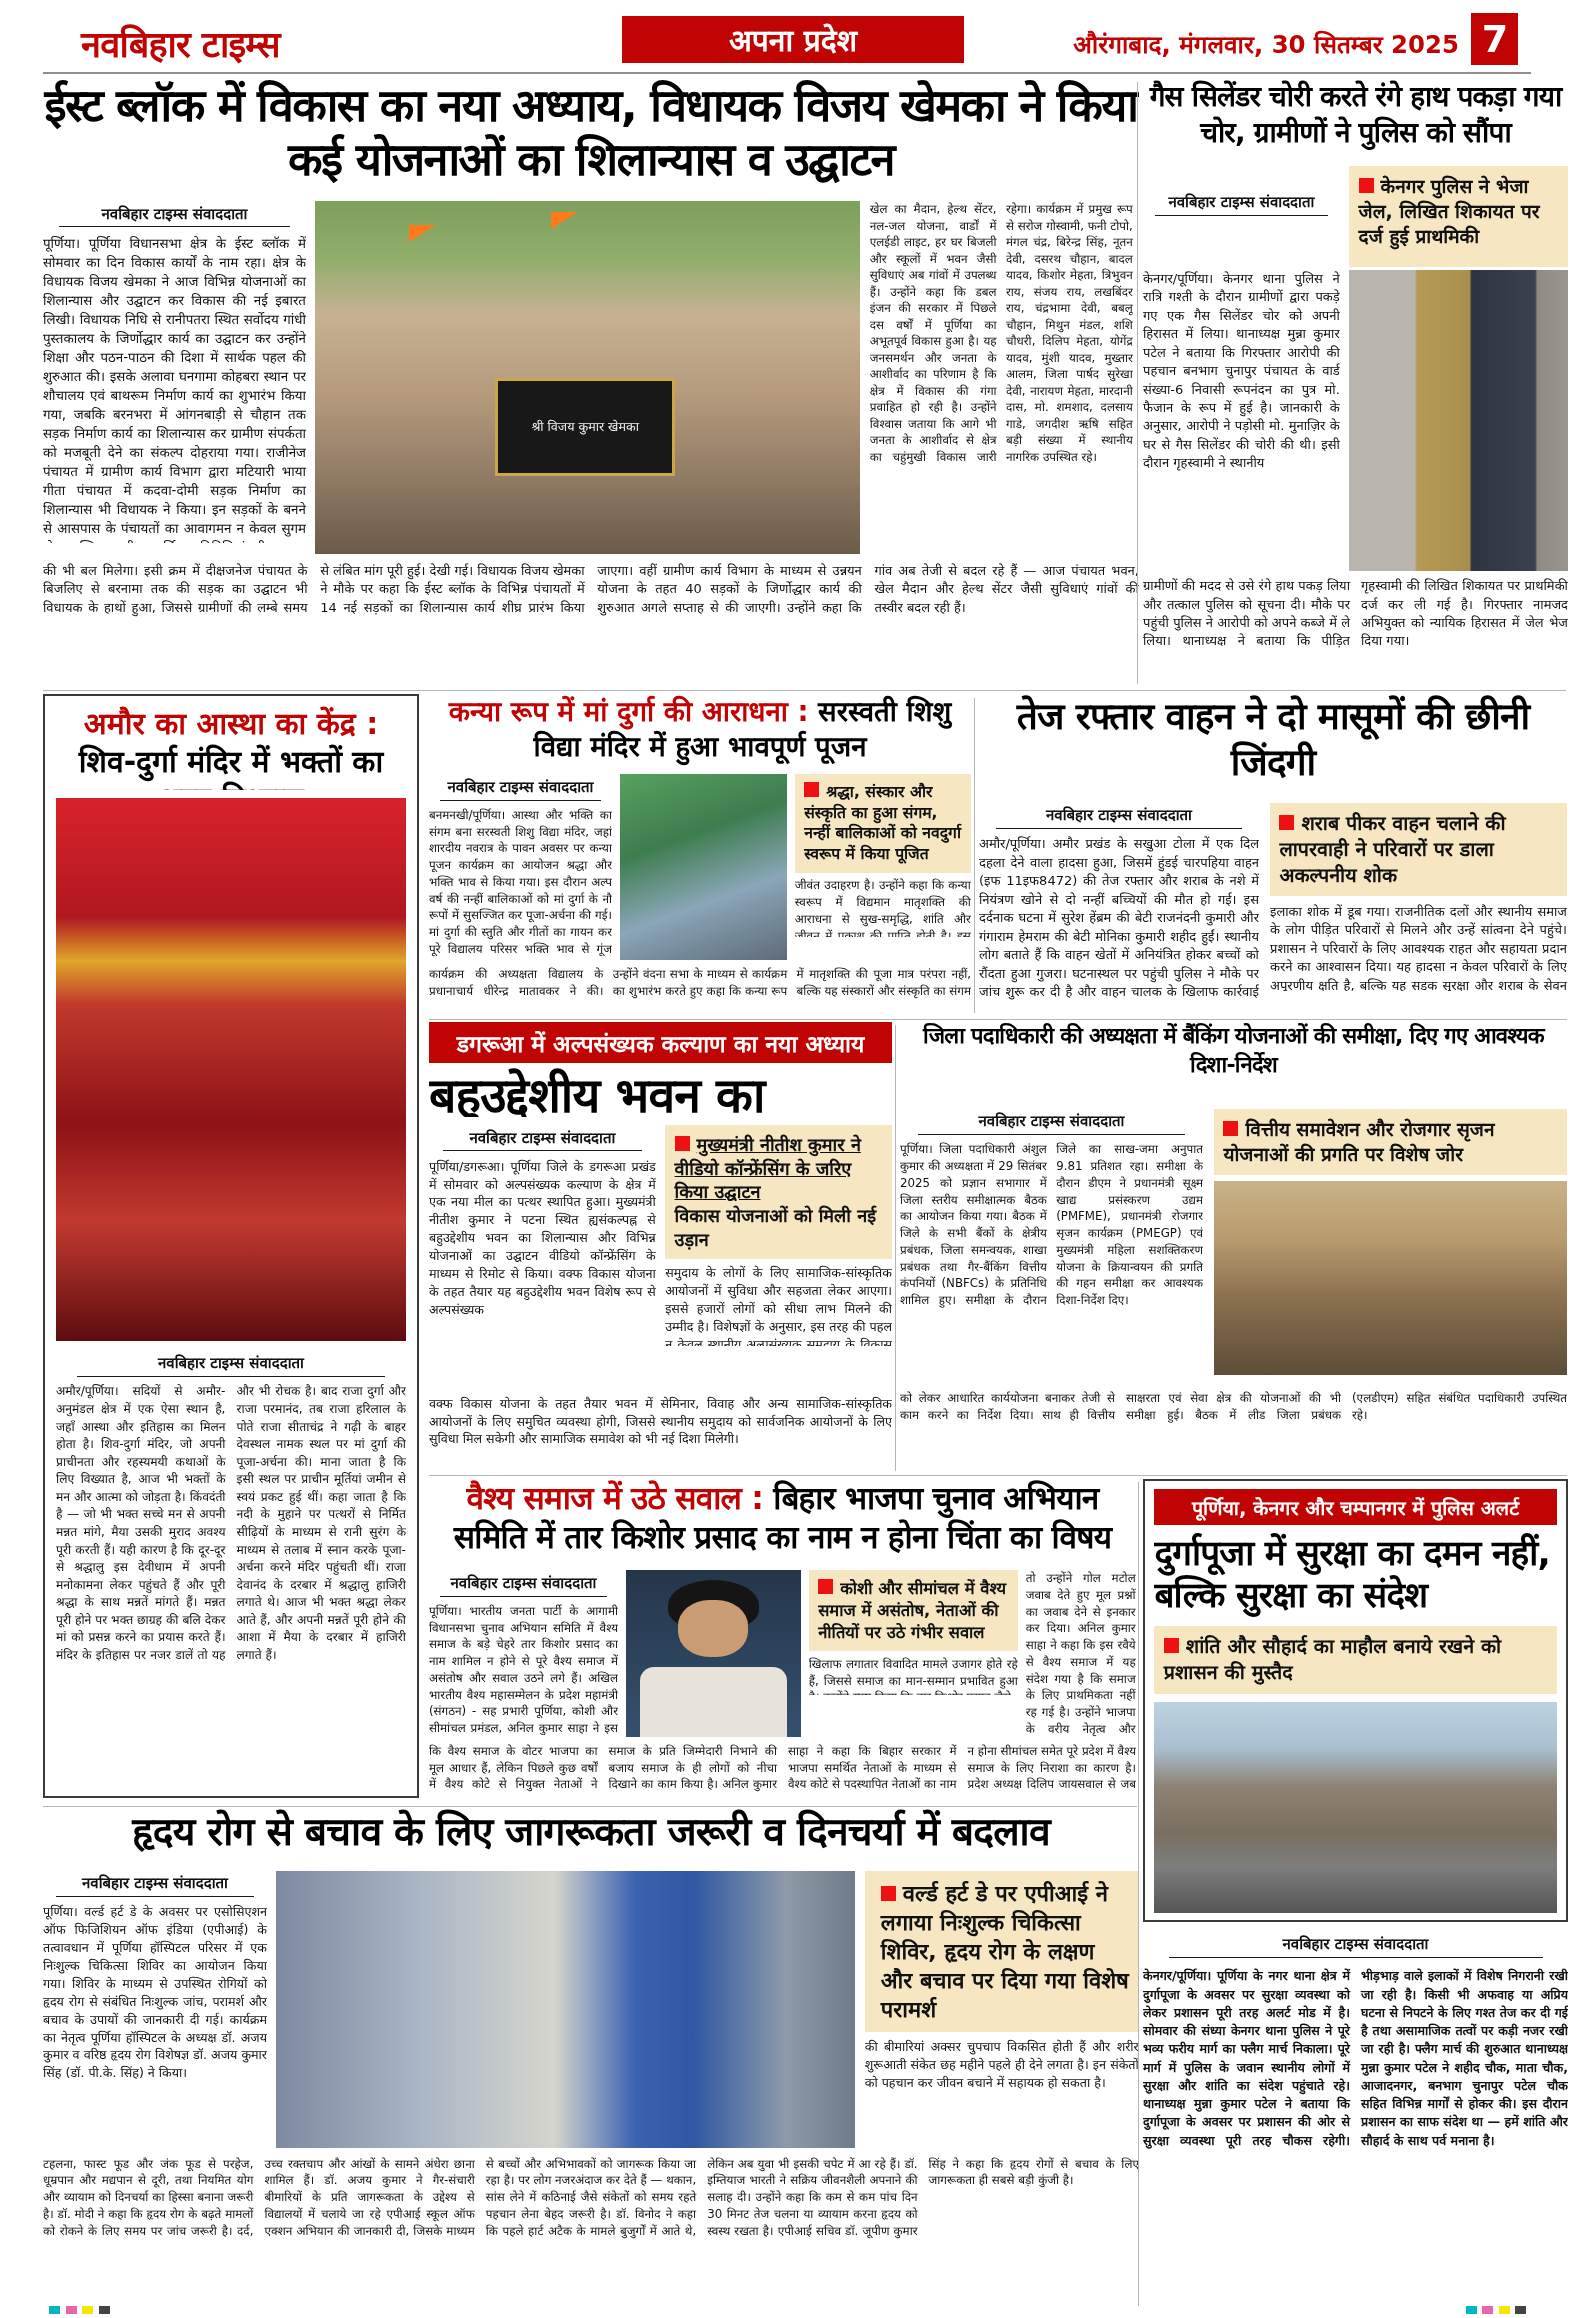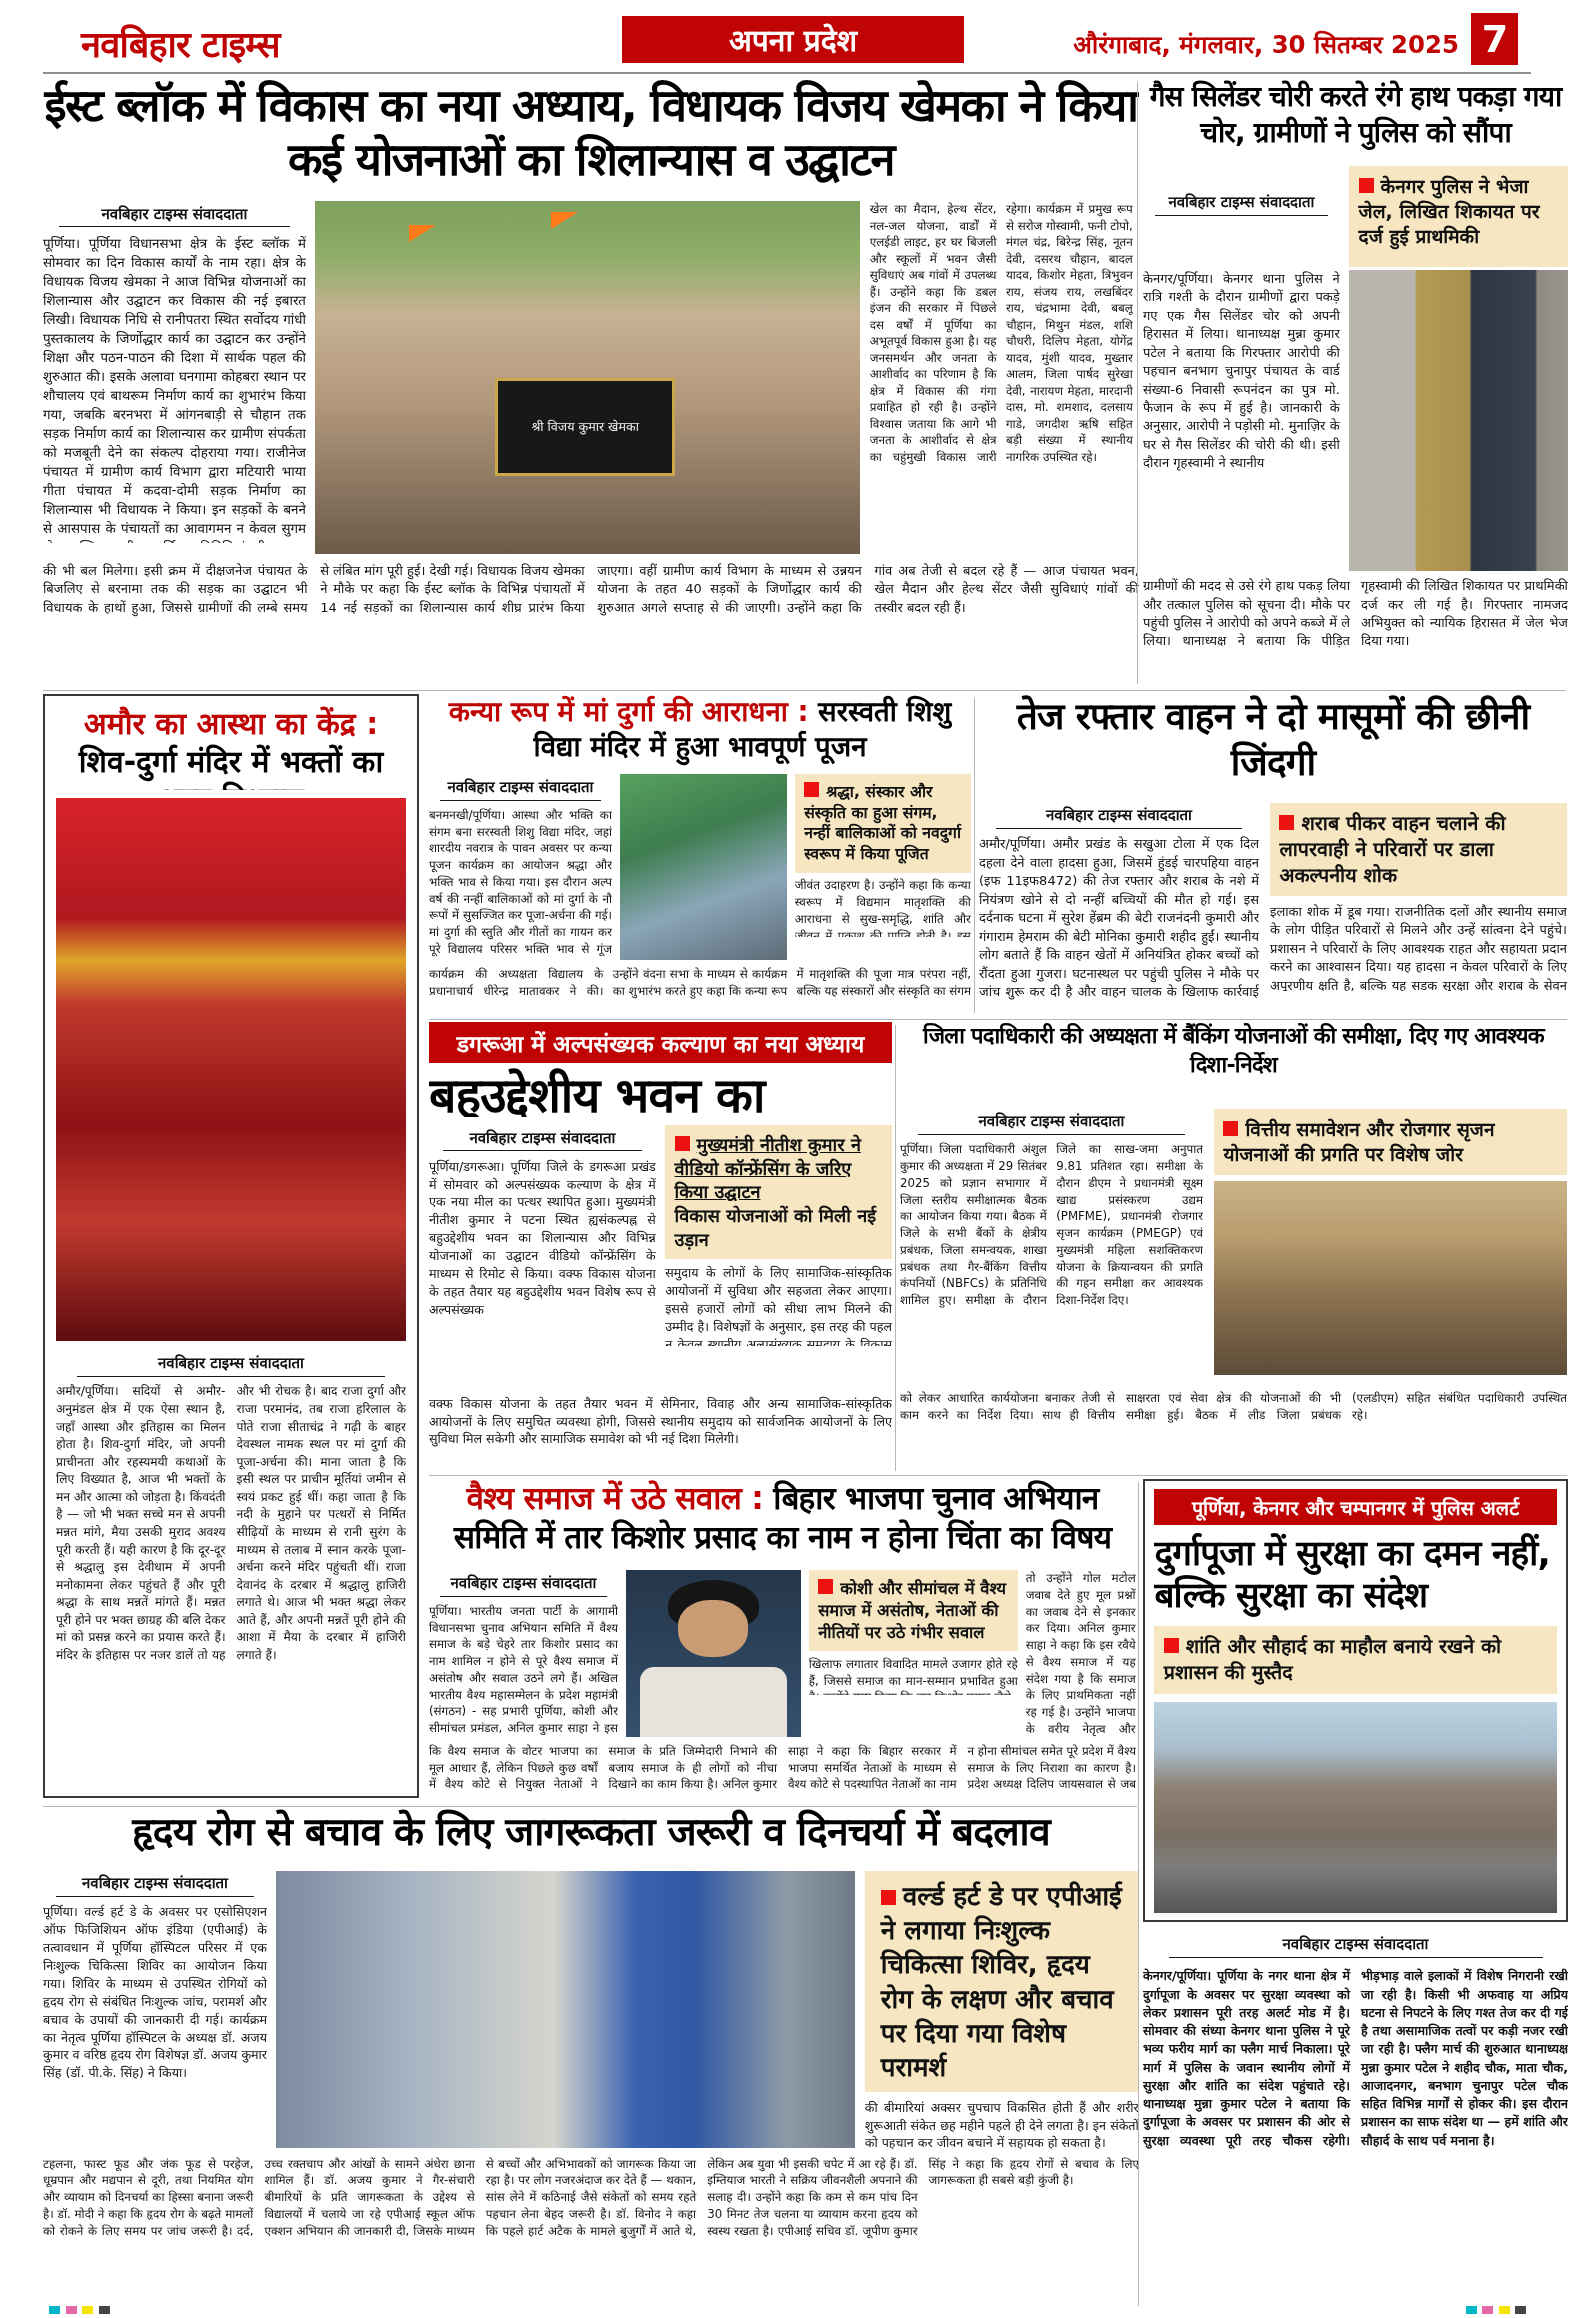--- a/index.html
+++ b/index.html
@@ -149,21 +149,21 @@
 
   
   .art-heart { position:absolute; left:43px; top:1809px; width:1096px; height:501px; overflow:hidden; }
   .heart-head { font-size:39px; line-height:1.2; text-align:center; height:57px; overflow:hidden; letter-spacing:-0.8px; }
   .heart-row { display:flex; gap:9.4px; margin-top:4.7px; height:277px; }
   .heart-colA { width:224px; }
   .heart-colA .body-text { font-size:12.6px; height:239px; }
   .heart-photo { width:579px; background:
       linear-gradient(90deg,#7d8aa0 0%, #aab6c4 25%, #d5d5cd 48%, #3b63b0 62%, #2f57a3 72%, #8d9aa8 88%, #6f7b88 100%); }
   .heart-colB { width:274px; }
-  .heart-high { font-size:26px;padding-left:16px; }
+  .heart-high { font-size:22px;padding-left:16px; }
   .heart-colB .body-text { font-size:12.6px; height:104px; margin-top:6.3px; }
   .heart-strip { margin-top:7.9px; column-count:5; column-gap:11px; font-size:11.8px; line-height:1.42; text-align:justify;
                  height:143px; overflow:hidden; }
 
   
   .marks { position:absolute; bottom:4.7px; display:flex; gap:5.5px; }
   .marks-left { left:49px; } .marks-right { right:49px; }
   .mark { width:11px; height:7.9px; }
 </style>
 </head>

